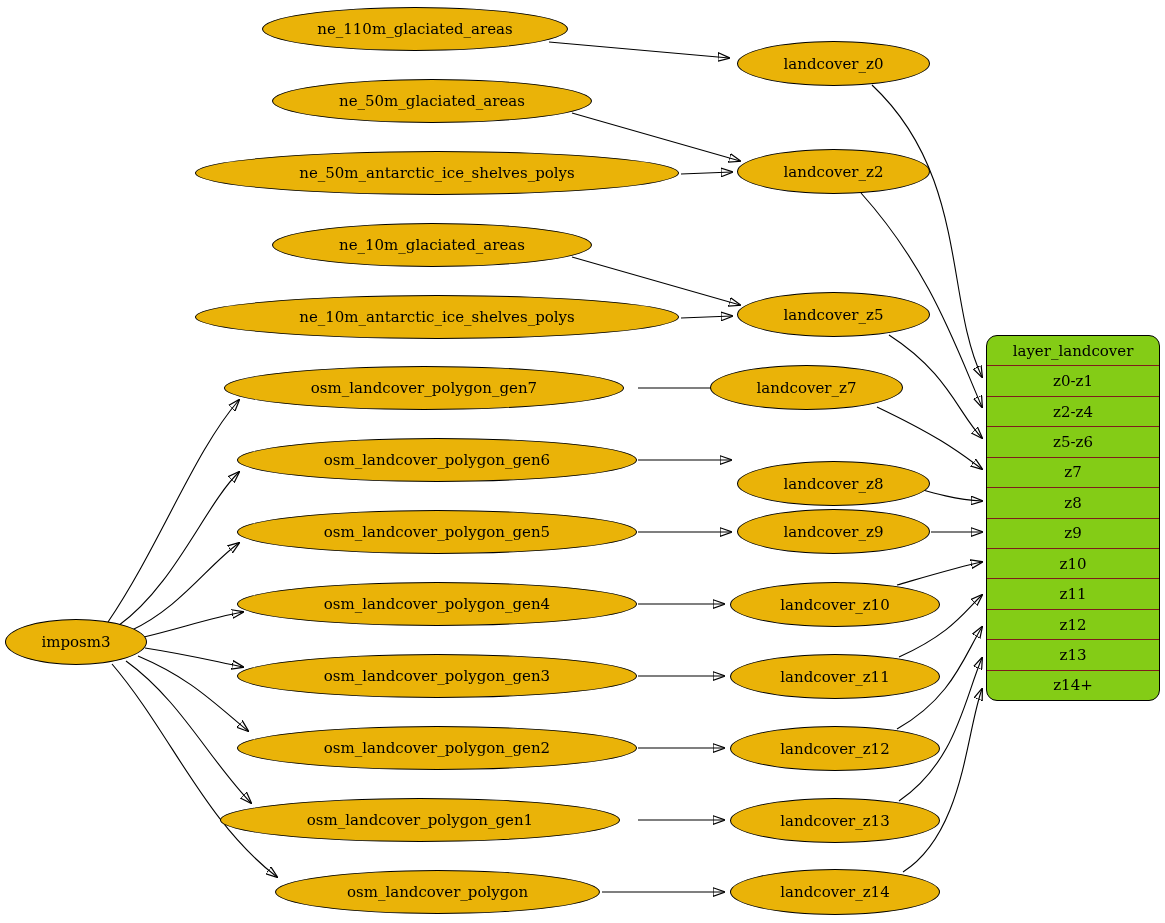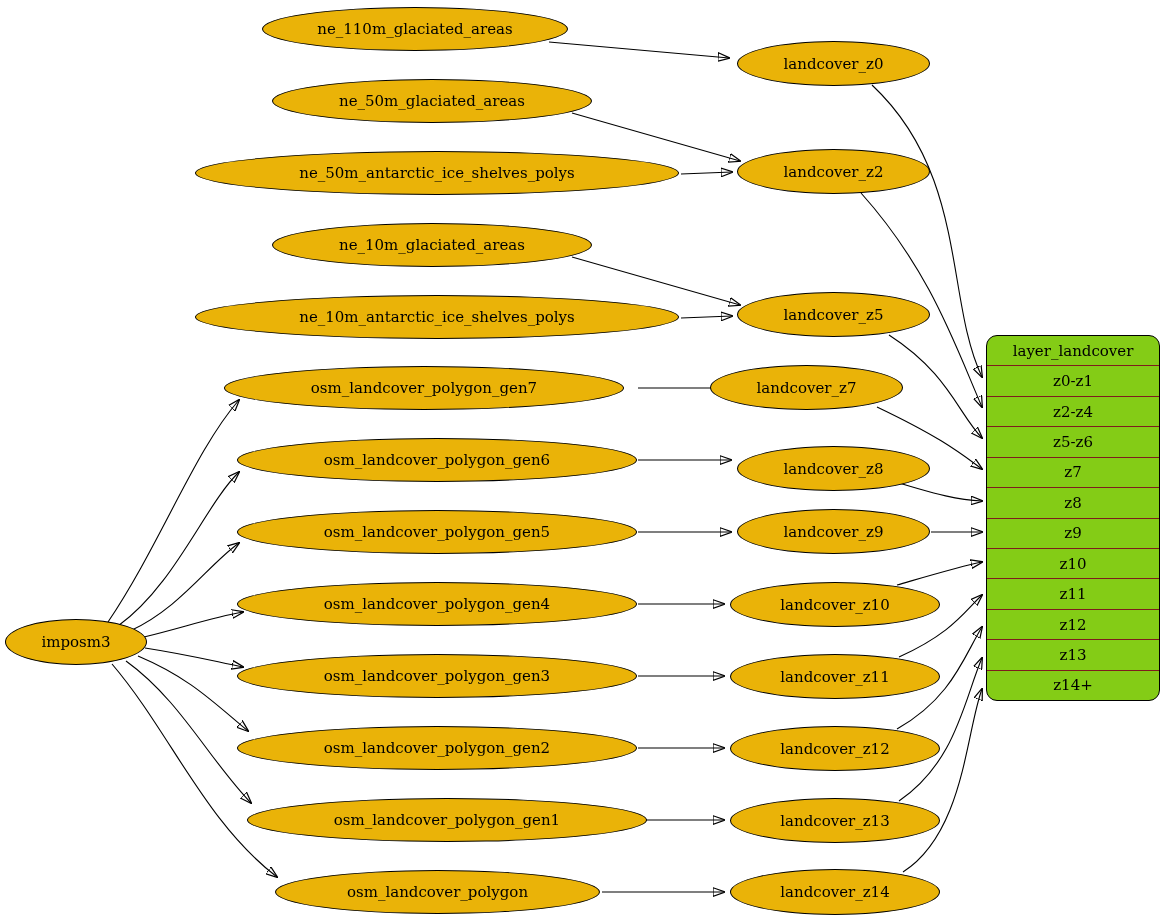--- a/index.html
+++ b/index.html
@@ -97,28 +97,28 @@
   <div class="node" style="left:272px;top:79px;width:320px;height:44px;">ne_50m_glaciated_areas</div>
   <div class="node" style="left:195px;top:151px;width:484px;height:44px;">ne_50m_antarctic_ice_shelves_polys</div>
   <div class="node" style="left:272px;top:223px;width:320px;height:44px;">ne_10m_glaciated_areas</div>
   <div class="node" style="left:195px;top:295px;width:484px;height:44px;">ne_10m_antarctic_ice_shelves_polys</div>
   <div class="node" style="left:224px;top:366px;width:400px;height:44px;">osm_landcover_polygon_gen7</div>
   <div class="node" style="left:237px;top:438px;width:400px;height:44px;">osm_landcover_polygon_gen6</div>
   <div class="node" style="left:237px;top:510px;width:400px;height:44px;">osm_landcover_polygon_gen5</div>
   <div class="node" style="left:237px;top:582px;width:400px;height:44px;">osm_landcover_polygon_gen4</div>
   <div class="node" style="left:237px;top:654px;width:400px;height:44px;">osm_landcover_polygon_gen3</div>
   <div class="node" style="left:237px;top:726px;width:400px;height:44px;">osm_landcover_polygon_gen2</div>
-  <div class="node" style="left:247px;top:798px;width:400px;height:44px;">osm_landcover_polygon_gen1</div>
+  <div class="node" style="left:220px;top:798px;width:400px;height:44px;">osm_landcover_polygon_gen1</div>
   <div class="node" style="left:275px;top:870px;width:325px;height:44px;">osm_landcover_polygon</div>
 
   <div class="node" style="left:737px;top:41px;width:193px;height:45px;">landcover_z0</div>
   <div class="node" style="left:737px;top:149px;width:193px;height:45px;">landcover_z2</div>
   <div class="node" style="left:737px;top:292px;width:193px;height:45px;">landcover_z5</div>
   <div class="node" style="left:710px;top:365px;width:193px;height:45px;">landcover_z7</div>
-  <div class="node" style="left:737px;top:446px;width:193px;height:45px;">landcover_z8</div>
+  <div class="node" style="left:737px;top:461px;width:193px;height:45px;">landcover_z8</div>
   <div class="node" style="left:737px;top:509px;width:193px;height:45px;">landcover_z9</div>
   <div class="node" style="left:730px;top:582px;width:210px;height:45px;">landcover_z10</div>
   <div class="node" style="left:730px;top:654px;width:210px;height:45px;">landcover_z11</div>
   <div class="node" style="left:730px;top:726px;width:210px;height:45px;">landcover_z12</div>
   <div class="node" style="left:730px;top:798px;width:210px;height:45px;">landcover_z13</div>
   <div class="node" style="left:730px;top:869px;width:210px;height:46px;">landcover_z14</div>
 
   <div class="record">
     <div class="cell">layer_landcover</div>
     <div class="cell">z0-z1</div>

